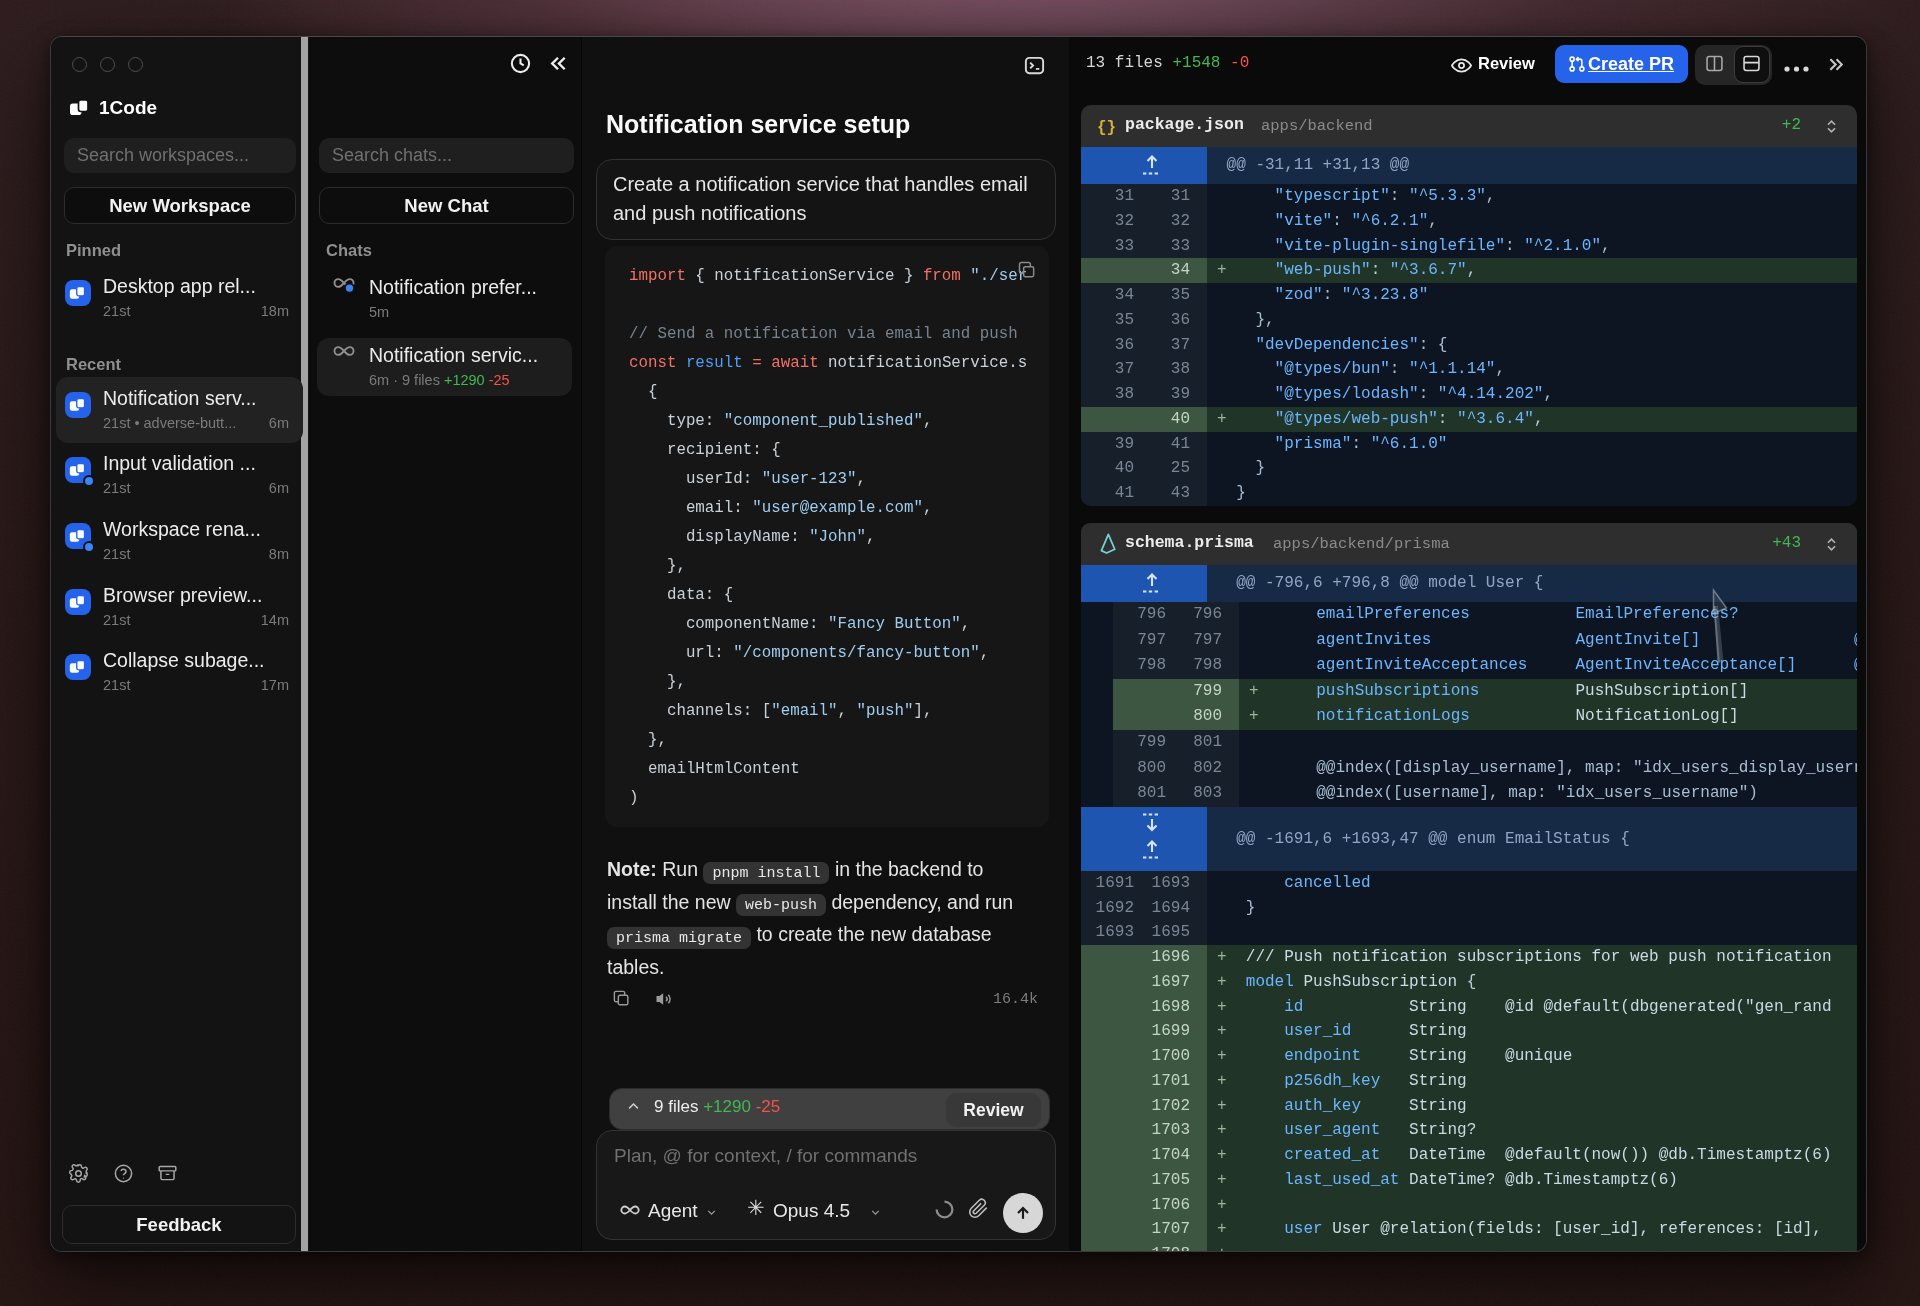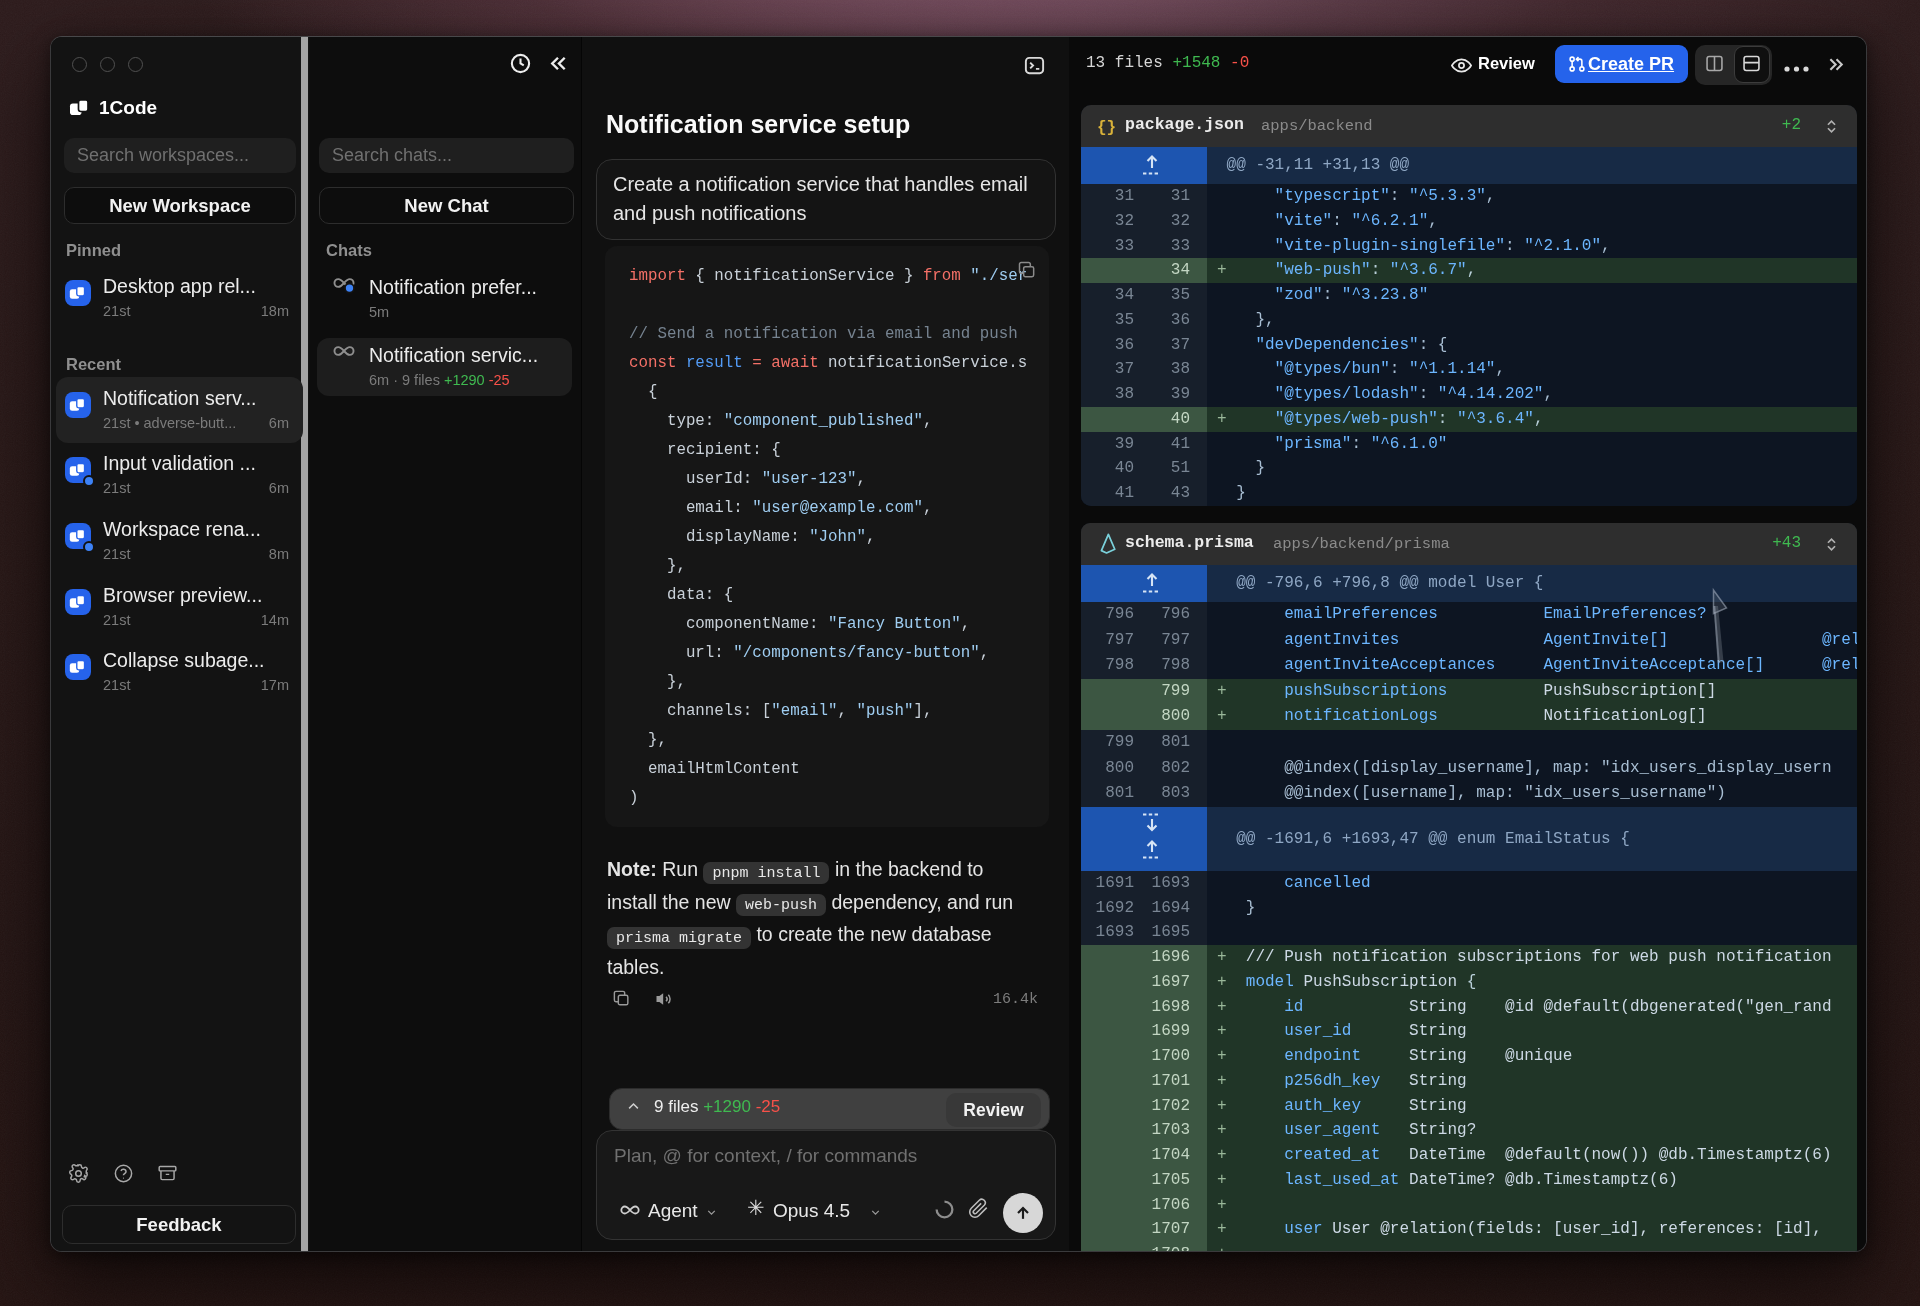--- a/index.html
+++ b/index.html
@@ -95,21 +95,21 @@
   .drow .g1 { padding-right:10px; } .drow .g2 { padding-right:17px; }
   .drow .code { flex:1; white-space:pre; line-height:24.75px; color:#a8bed3; overflow:hidden; padding-left:10px; }
   .gut { display:flex; width:126px; flex:none; }
   .drow.ctx { background:#0d1522; } .drow.ctx .gut { background:#171f2b; }
   .drow.add { background:#203527; } .drow.add .gut { background:#3c5642; }
   .drow.add .g2 { color:#c3d6c3; } .drow.add .code { color:#b8cfd8; }
   .drow.hunk { background:#172A45; } .drow.hunk .gut { background:#1d55b0; }
   .drow.hunk .code { color:#8fa7c4; }
   .h37 { height:37px; } .h37 .code { line-height:37px; }
   .h70 { height:64px; } .h70 .code { line-height:64px; }
-  .h26 { height:25.6px; } .h26 .code, .h26 .g1, .h26 .g2 { line-height:25.6px; }
+  .h26 { height:25.6px;margin-left:32px; } .h26 .code, .h26 .g1, .h26 .g2 { line-height:25.6px; }
   .sign { color:#9ab89a; }
   .pb { color:#6cb6ff; } .pw { color:#cdd9e5; } .pg { color:#a8bed3; }
 </style>
 </head>
 <body>
 <div class="desktop">
 <svg style="position:absolute; inset:0; opacity:.05;" width="1920" height="1306">
   <filter id="grain">
         <feTurbulence type="fractalNoise" baseFrequency="0.9" numOctaves="2" stitchTiles="stitch"></feTurbulence>
         <feColorMatrix type="saturate" values="0"></feColorMatrix>
@@ -495,21 +495,21 @@
       <div class="drow ctx">
             <div class="gut">
               <span class="g1">39</span>
               <span class="g2">41</span>
             </div>
             <div class="code">      <span class="pb">"prisma"</span>: <span class="pb">"^6.1.0"</span></div>
           </div>
       <div class="drow ctx">
             <div class="gut">
               <span class="g1">40</span>
-              <span class="g2">51</span>
+              <span class="g2">25</span>
             </div>
             <div class="code">    }</div>
           </div>
       <div class="drow ctx">
             <div class="gut">
               <span class="g1">41</span>
               <span class="g2">43</span>
             </div>
             <div class="code">  }</div>
           </div>

